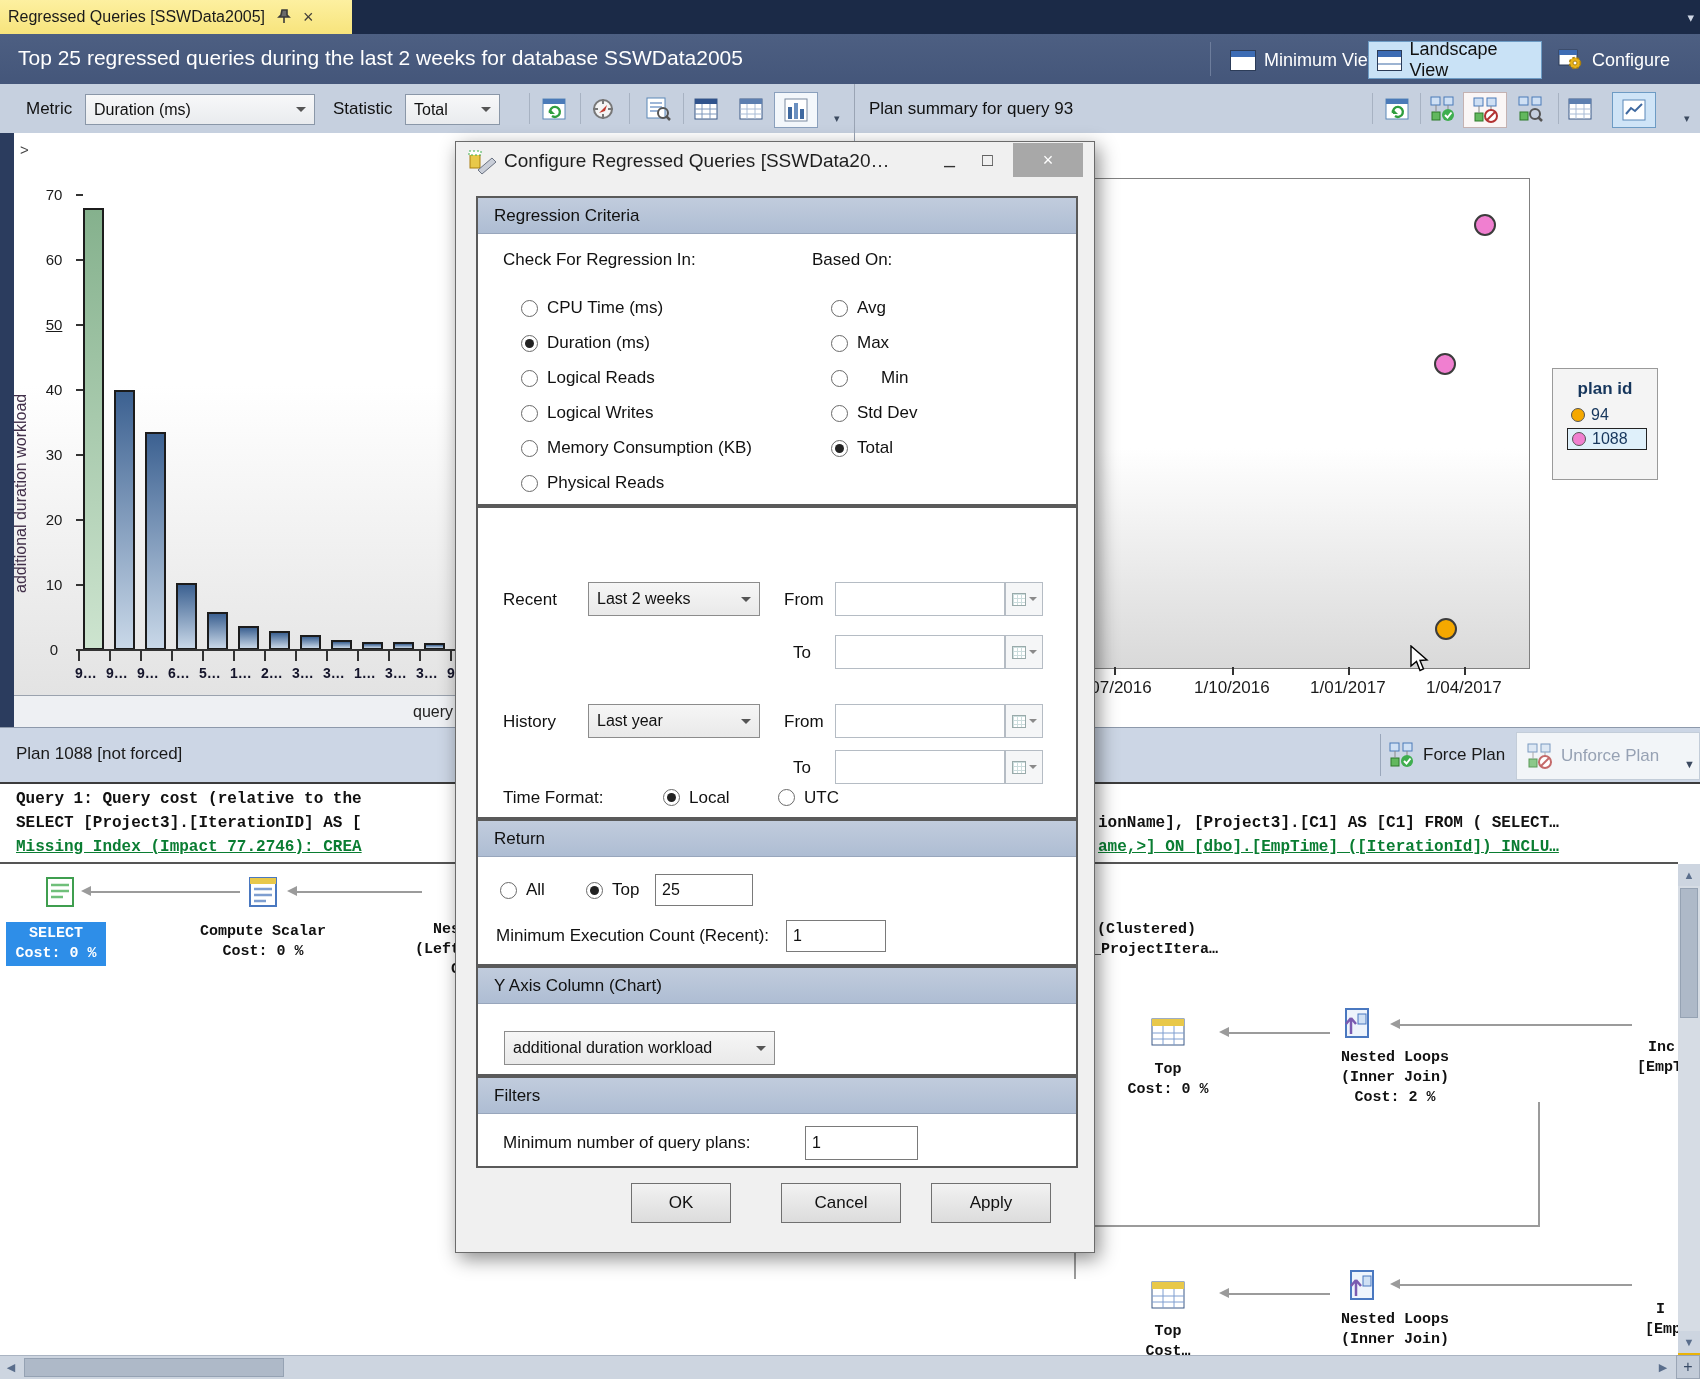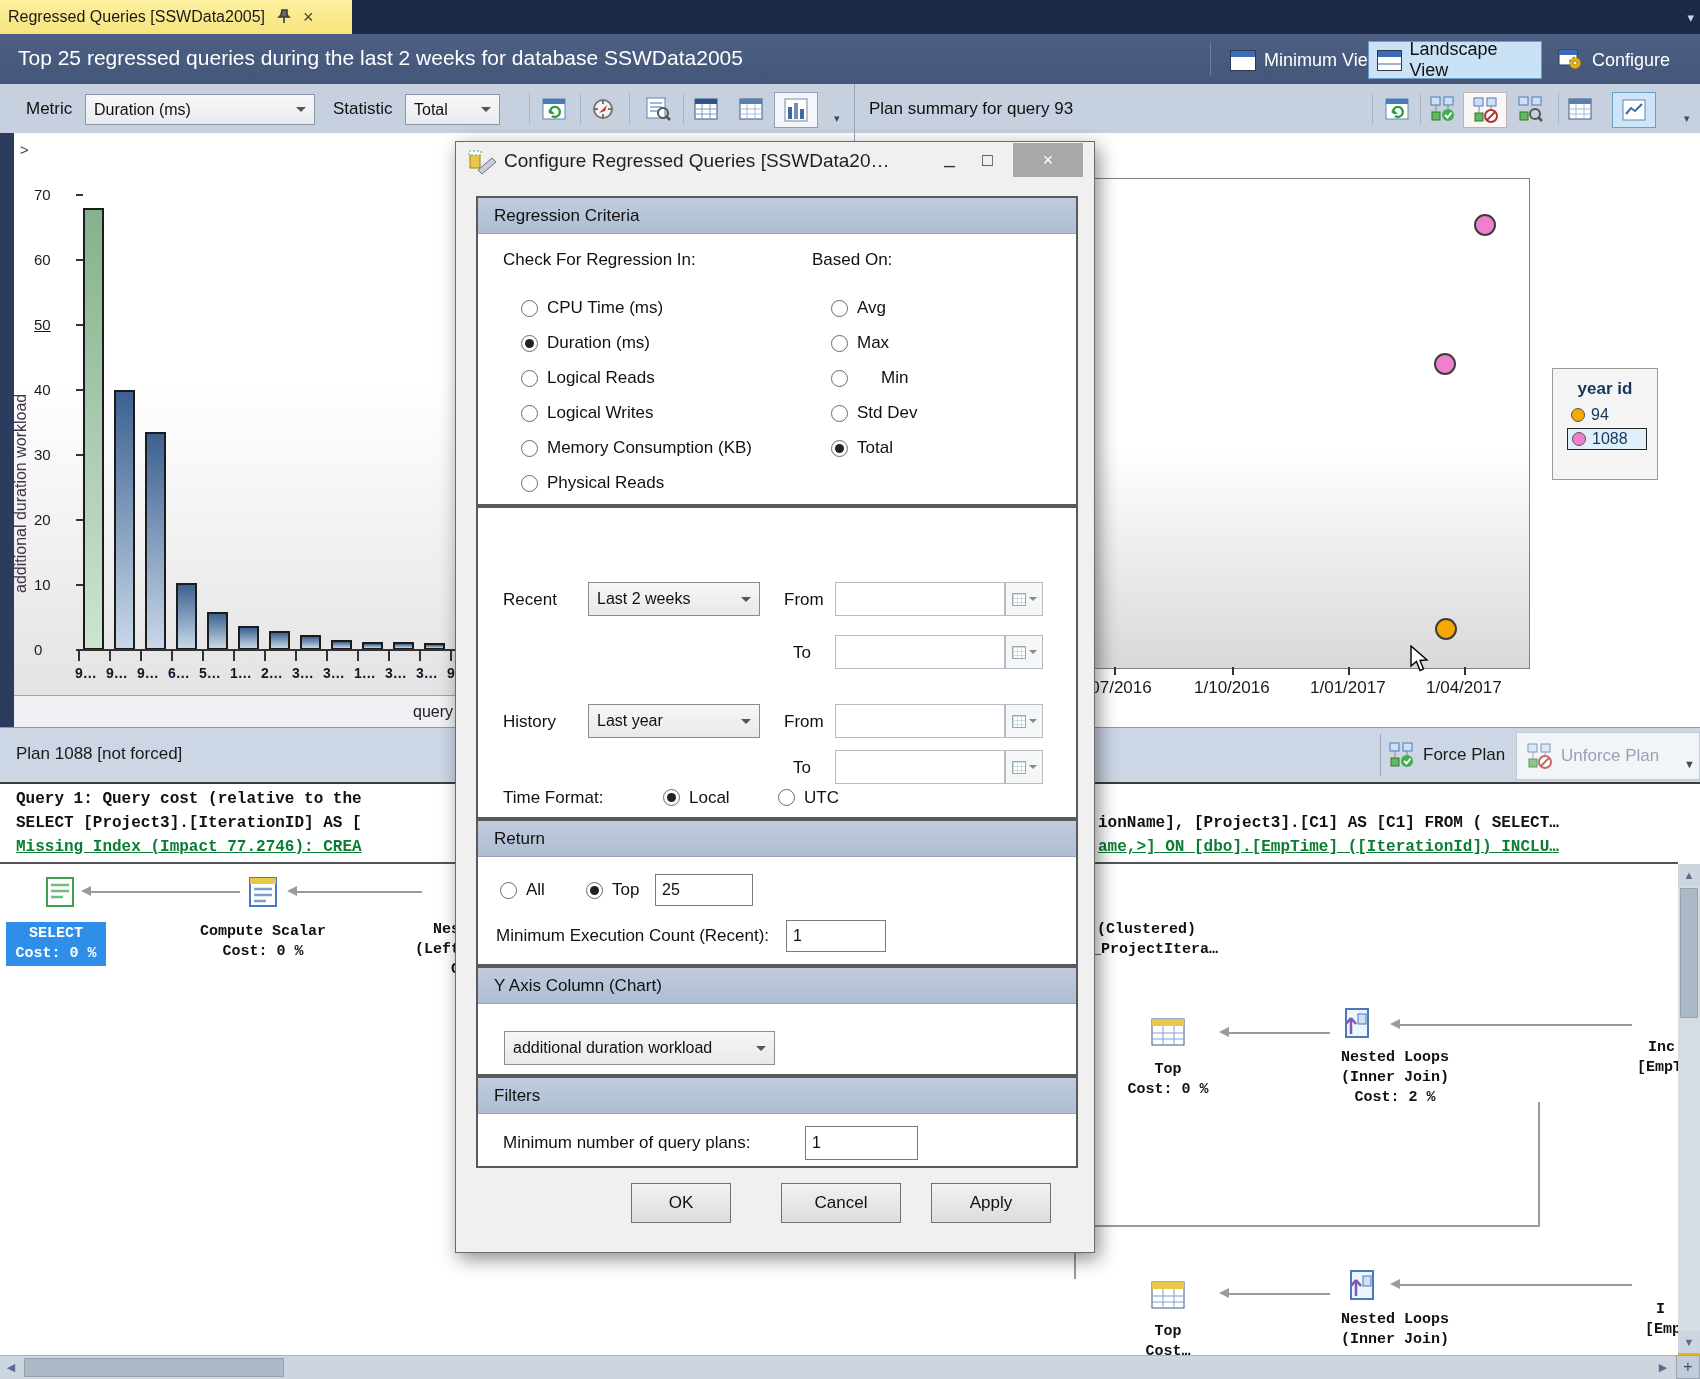--- a/index.html
+++ b/index.html
@@ -36,21 +36,21 @@
   .tico.boxred{border:1px solid #c4b2b2;background:#faf6f6;top:8px;width:42px;height:34px}
   .vsep{position:absolute;top:9px;width:1px;height:31px;background:#a7b2c2}
   .ovf{position:absolute;font-size:11px;color:#3c4a60}
   
   #navy-strip{position:absolute;left:0;top:133px;width:14px;height:594px;background:#2b3c5e}
   #left-chart{position:absolute;left:14px;top:133px;width:840px;height:562px;
               background:linear-gradient(180deg,#ffffff 45%,#e3e3e3 100%)}
   #collapse-chevron{position:absolute;left:6px;top:8px;font-size:15px;color:#444}
   #bar-ylabel{position:absolute;left:-2px;top:150px;height:420px;width:22px;writing-mode:vertical-rl;
               transform:rotate(180deg);font-size:16px;color:#42304a;text-align:center}
-  .ytick-label{position:absolute;width:40px;left:20px;text-align:left;font-size:15px;color:#1a1a1a}
+  .ytick-label{position:absolute;width:40px;left:20px;text-align:center;font-size:15px;color:#1a1a1a}
   .ytick-mark{position:absolute;left:62px;width:7px;height:2px;background:#333}
   #bar-baseline{position:absolute;left:64px;top:516px;width:430px;height:2px;background:#333}
   .xtick-mark{position:absolute;top:518px;width:2px;height:10px;background:#333}
   .bar{position:absolute;width:21px;border:2px solid #1c1c1c;box-sizing:border-box;
        background:linear-gradient(180deg,#3c6191,#c9d8e8)}
   .bar-first{background:linear-gradient(180deg,#85b18d,#cde4cf)}
   .xtick-label{position:absolute;top:532px;width:38px;font-size:14px;font-weight:bold;color:#14142a}
   #querid-strip{position:absolute;left:14px;top:695px;width:840px;height:32px;background:#eef0f3;
                 border-top:1px solid #9aa2ae;font-size:16px;color:#222}
   #querid-strip span{position:absolute;left:399px;top:7px}
@@ -377,21 +377,21 @@
       <div class="sc-tick" style="left: 233.928px;"></div>
       <div class="sc-label" style="left: 173.928px;">1/07/2016</div>
       <div class="sc-tick" style="left: 351.864px;"></div>
       <div class="sc-label" style="left: 291.864px;">1/10/2016</div>
       <div class="sc-tick" style="left: 467.856px;"></div>
       <div class="sc-label" style="left: 407.856px;">1/01/2017</div>
       <div class="sc-tick" style="left: 583.848px;"></div>
       <div class="sc-label" style="left: 523.848px;">1/04/2017</div>
     </div>
   <div id="legend">
-    <div id="legend-title">year id</div>
+    <div id="legend-title">plan id</div>
     <div id="legend-items">
         <div class="leg-row">
           <div class="leg-dot" style="background: rgb(245, 168, 0);"></div>
           <div class="leg-label">94</div>
         </div>
         <div class="leg-row leg-sel">
           <div class="leg-dot" style="background: rgb(240, 127, 208);"></div>
           <div class="leg-label">1088</div>
         </div>
       </div>

